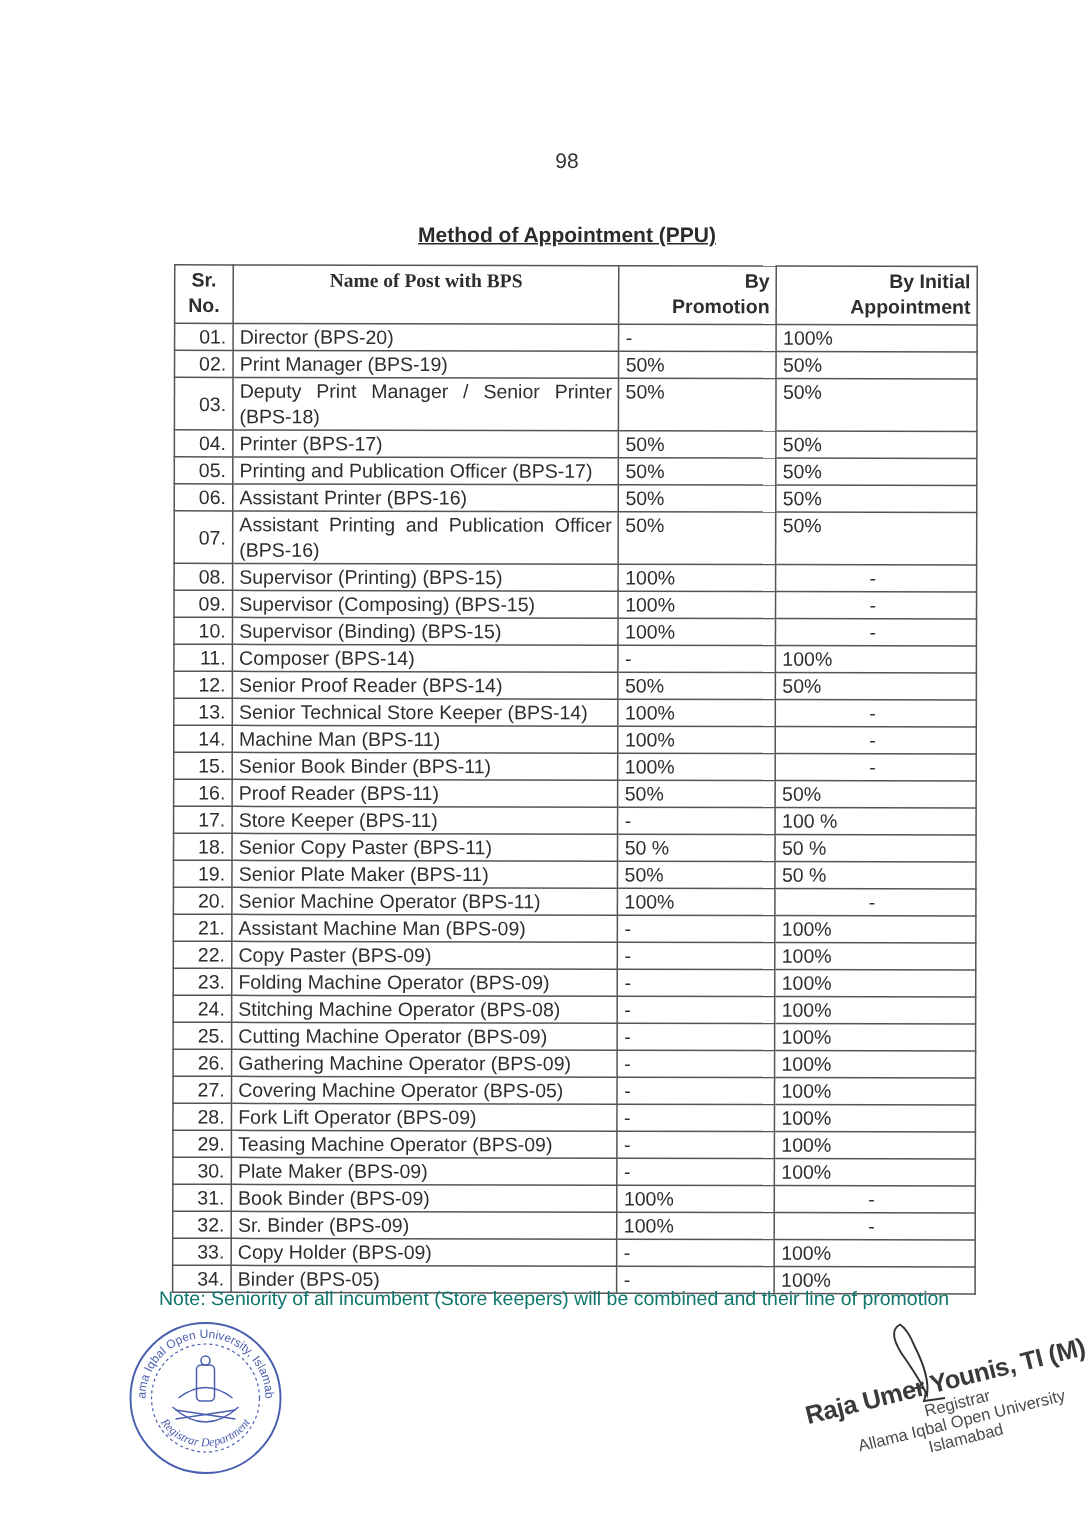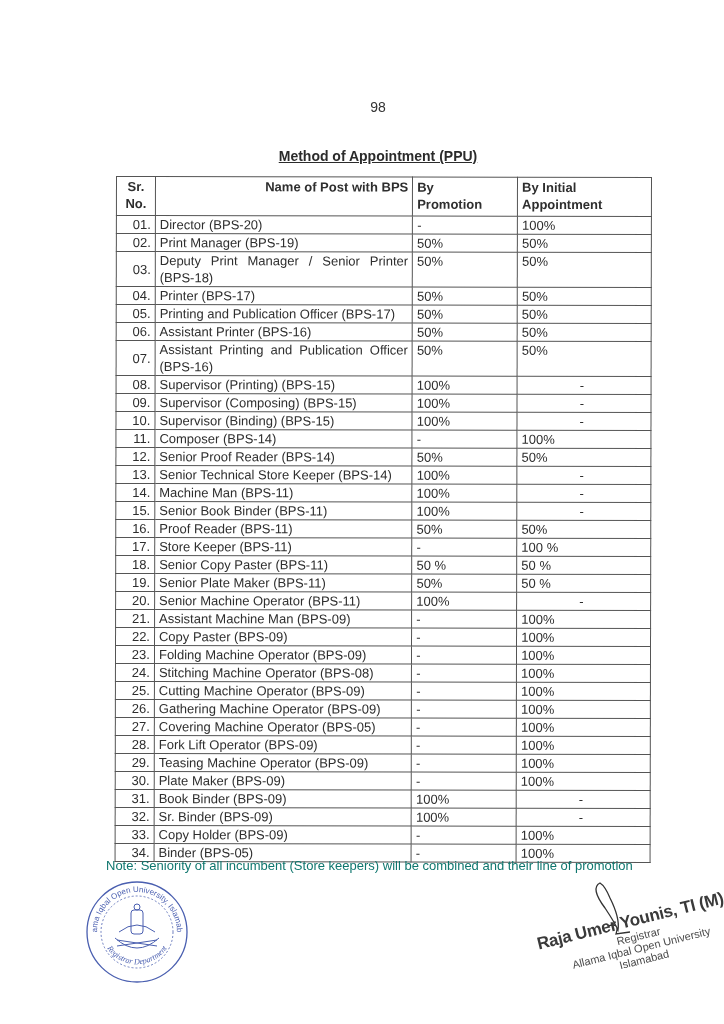--- a/index.html
+++ b/index.html
@@ -11,22 +11,22 @@
   .doc-title { position: absolute; top: 148px; left: 0; width: 756px; text-align: center; font-size: 14px; font-weight: bold; text-decoration: underline; color: #2b2b2b; }
   table.appt {
     position: absolute; top: 176px; left: 116px; width: 536px;
     border-collapse: collapse; font-size: 13px; color: #2e2e2e;
     transform: rotate(0.12deg); transform-origin: left top;
   }
   table.appt td, table.appt th { border: 1px solid #555; padding: 0 4px; line-height: 17px; vertical-align: top; }
   table.appt th { font-weight: bold; line-height: 17px; padding-top: 1px; padding-bottom: 3px; }
   col.c1 { width: 39px; } col.c2 { width: 258px; } col.c3 { width: 105px; } col.c4 { width: 134px; }
   th.h-sr { text-align: center; }
-  th.h-name { text-align: right; }
-  th.h-promo, th.h-init { text-align: left; vertical-align: top; }
+  th.h-name { text-align: center; font-family: Liberation Serif, serif; }
+  th.h-promo, th.h-init { text-align: right; vertical-align: top; }
   td.sr { text-align: right; padding-right: 5px; }
   td.name { text-align: left; padding-left: 7px; margin-left: 24px; }
   td.name.justify { text-align: justify; text-align-last: left; }
   td.promo { text-align: left; padding-left: 27px; }
   td.init { text-align: left; padding-left: 40px; }
   td.dash { padding-left: 48px; }
   td.init.dash { padding-left: 62px; }
   tr.tall td.sr { vertical-align: middle; }
   .note { position: absolute; top: 858px; left: 106px; width: 540px; font-size: 13px; line-height: 16px; color: #0f766e; }
   .note .indent { padding-left: 38px; display: block; }

